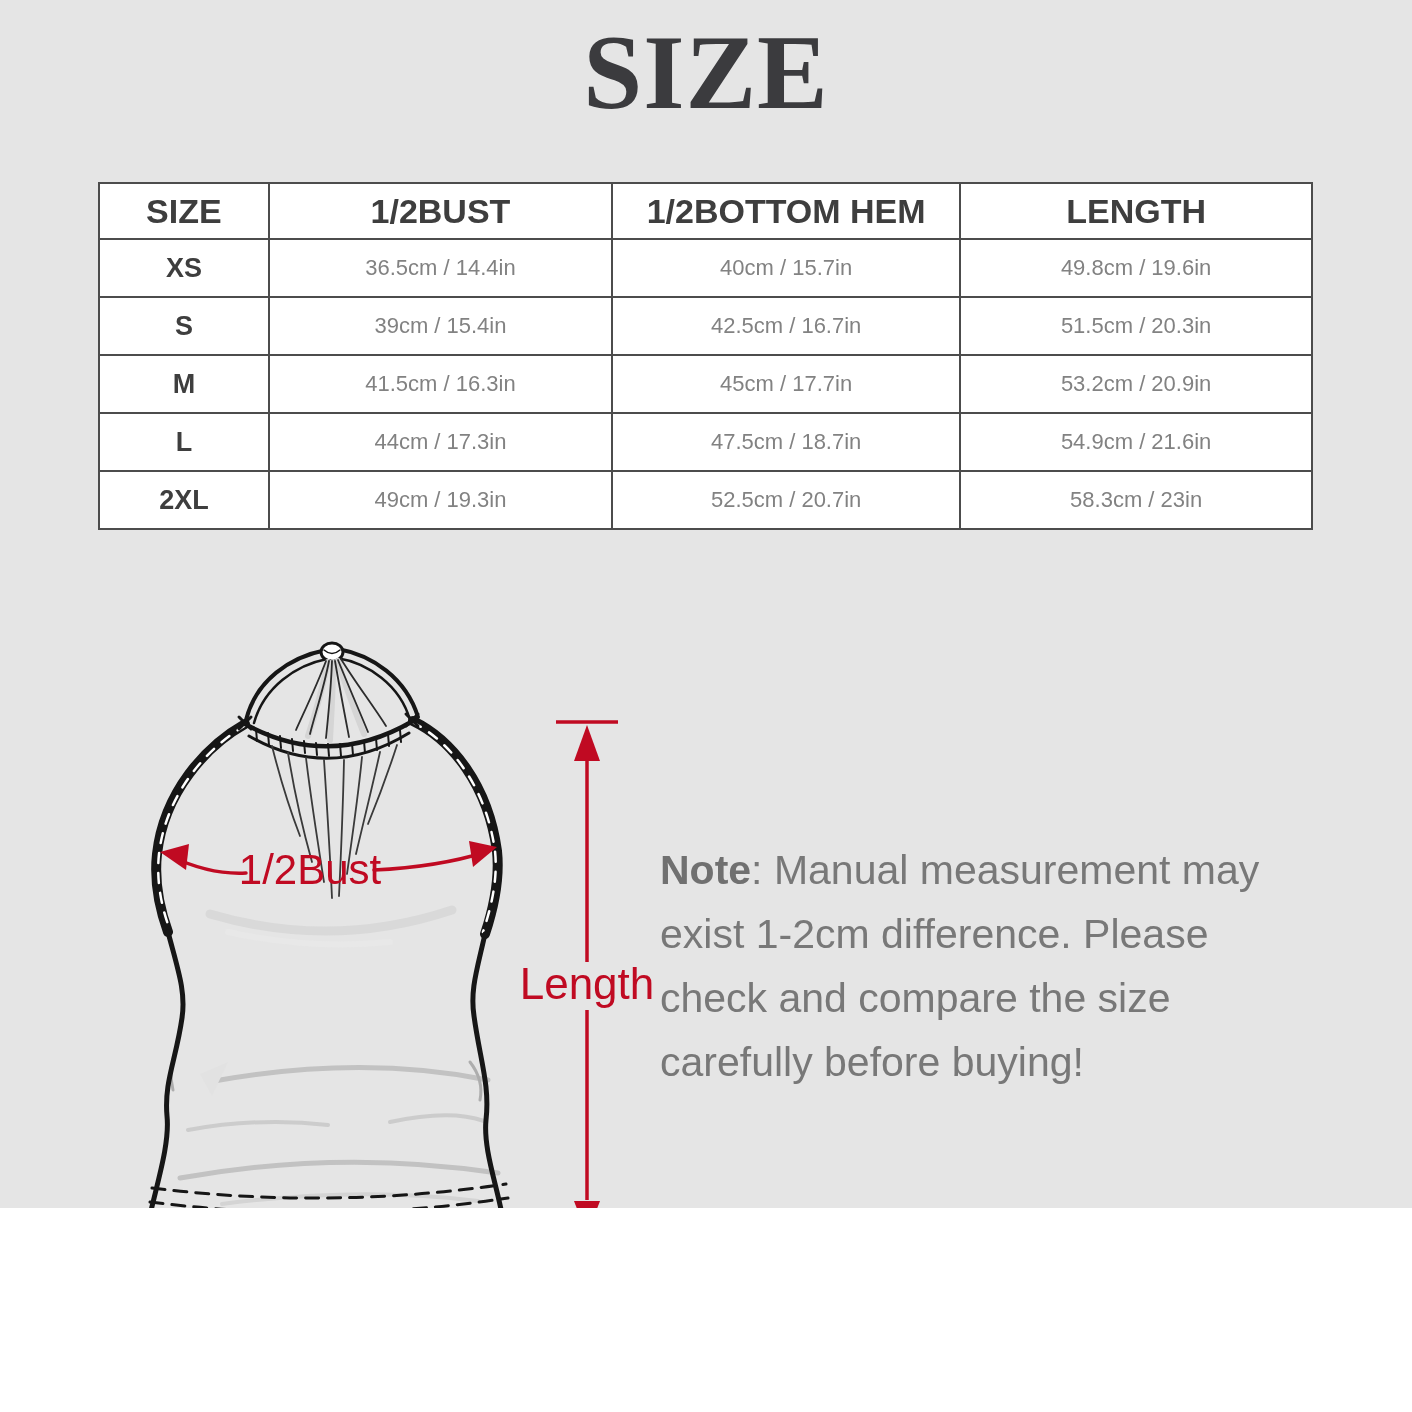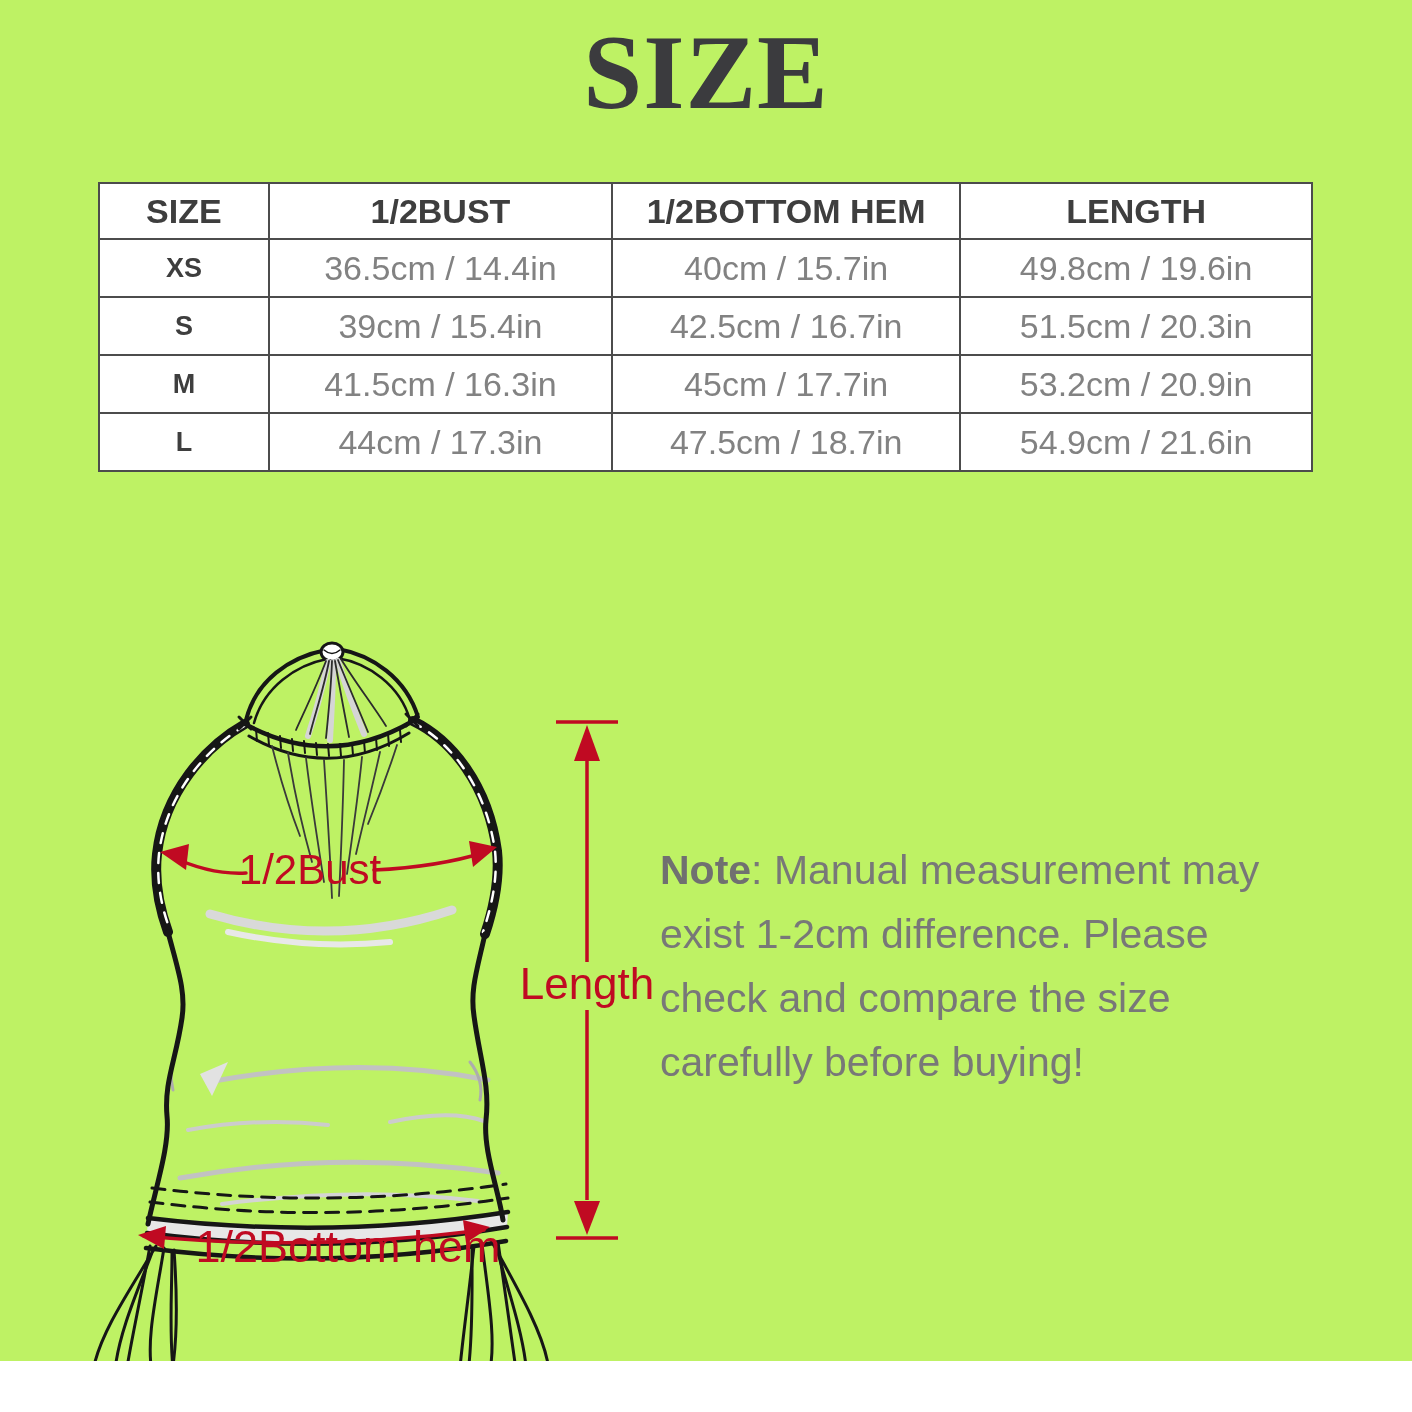--- a/index.html
+++ b/index.html
@@ -1,38 +1,38 @@
 <!DOCTYPE html>
 <html><head>
 <meta charset="utf-8">
 <style>
   html,body { margin:0; padding:0; background:#ffffff; }
   .page {
-    position:relative; width:1412px; height:1361px;
-    background:#bef264; overflow:hidden;
+    position:relative; width:1412px; height:1208px;
+    background:#e5e5e5; overflow:hidden;
     font-family:"Liberation Sans", sans-serif;
   }
   .title {
     position:absolute; top:12px; left:0; width:100%;
     text-align:center;
     font-family:"Liberation Serif","DejaVu Serif",serif;
     font-weight:bold; font-size:106px; letter-spacing:1px;
     color:#3b3b3e; margin:0;
   }
   table.size-table {
     position:absolute; left:98px; top:182px; width:1215px;
     border-collapse:collapse; table-layout:fixed;
     background:#ffffff;
   }
   .size-table th, .size-table td {
     border:2px solid #4c4c4c; text-align:center; vertical-align:middle;
     padding:0; overflow:hidden; white-space:nowrap;
   }
   .size-table thead th { height:54px; font-size:34px; font-weight:bold; color:#3e3e3e; }
-  .size-table tbody td { height:56px; font-size:34px; font-weight:normal; color:#828282; }
+  .size-table tbody td { height:56px; font-size:22px; font-weight:normal; color:#828282; }
   .size-table tbody td.size-col { font-weight:bold; color:#3e3e3e; font-size:27px; }
   .col-size { width:14%; } .col-bust { width:28.3%; } .col-hem { width:28.7%; } .col-len { width:29%; }
 
   svg.garment { position:absolute; left:60px; top:630px; width:620px; height:782px; }
   .red-label {
     fill:#c00a22; stroke:none;
     font-family:"Liberation Sans", sans-serif;
   }
   .note {
     position:absolute; left:652px; top:830px; width:664px;
@@ -79,20 +79,26 @@
         <td class="size-col">M</td>
         <td>41.5cm / 16.3in</td>
         <td>45cm / 17.7in</td>
         <td>53.2cm / 20.9in</td>
       </tr>
       <tr>
         <td class="size-col">L</td>
         <td>44cm / 17.3in</td>
         <td>47.5cm / 18.7in</td>
         <td>54.9cm / 21.6in</td>
+      </tr>
+      <tr>
+        <td class="size-col">2XL</td>
+        <td>49cm / 19.3in</td>
+        <td>52.5cm / 20.7in</td>
+        <td>58.3cm / 23in</td>
       </tr>
     </tbody>
   </table>
 
   <svg class="garment" viewBox="0 0 620 782" xmlns="http://www.w3.org/2000/svg">
 
     <g fill="none" stroke-linecap="round">
       <path d="M150,284 Q272,320 392,280" stroke="#d9d9d9" stroke-width="9"></path>
       <path d="M168,302 Q250,320 330,312" stroke="#e8e8e8" stroke-width="6"></path>
       <path d="M148,452 Q300,424 428,450" stroke="#c2c2c2" stroke-width="5"></path>

